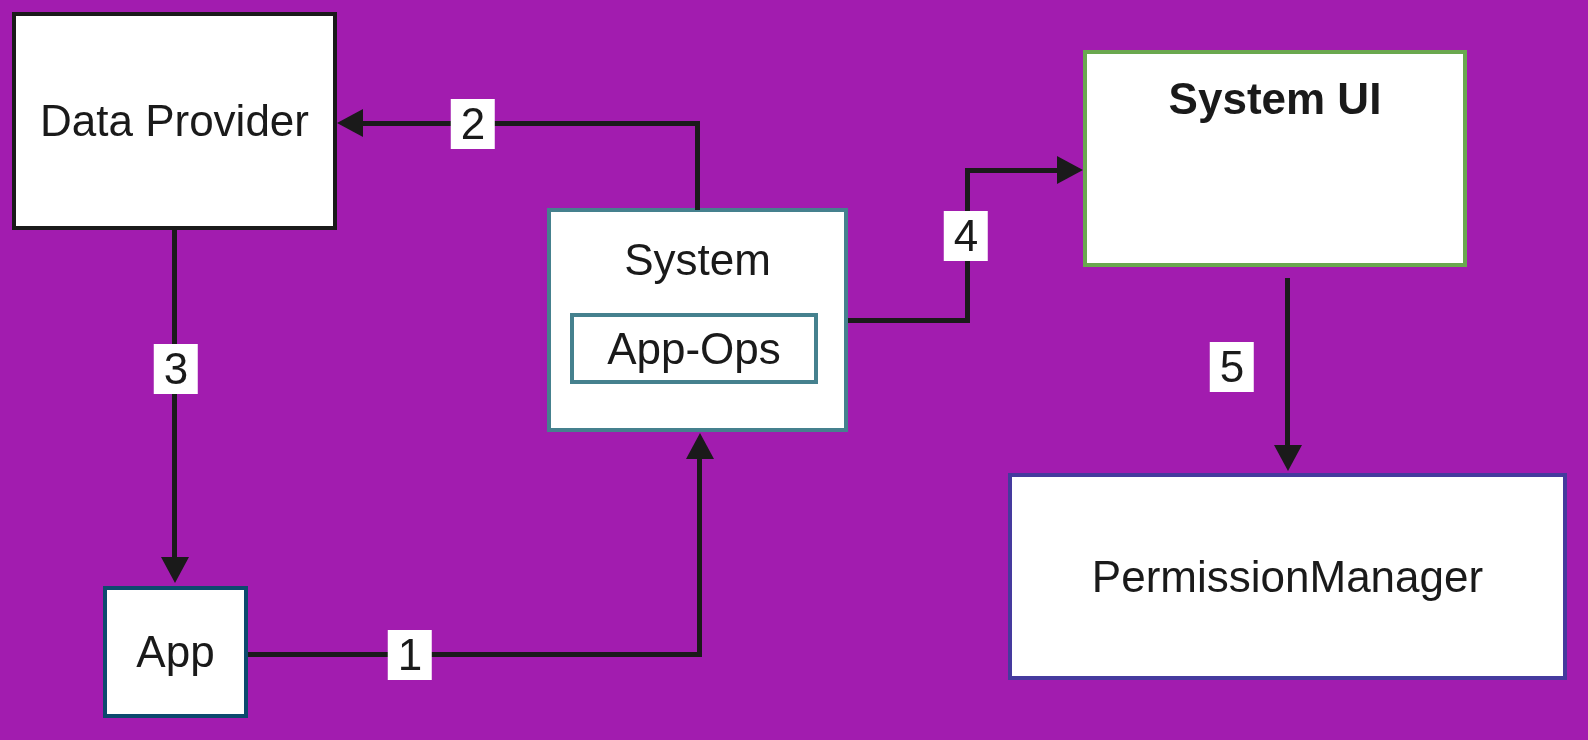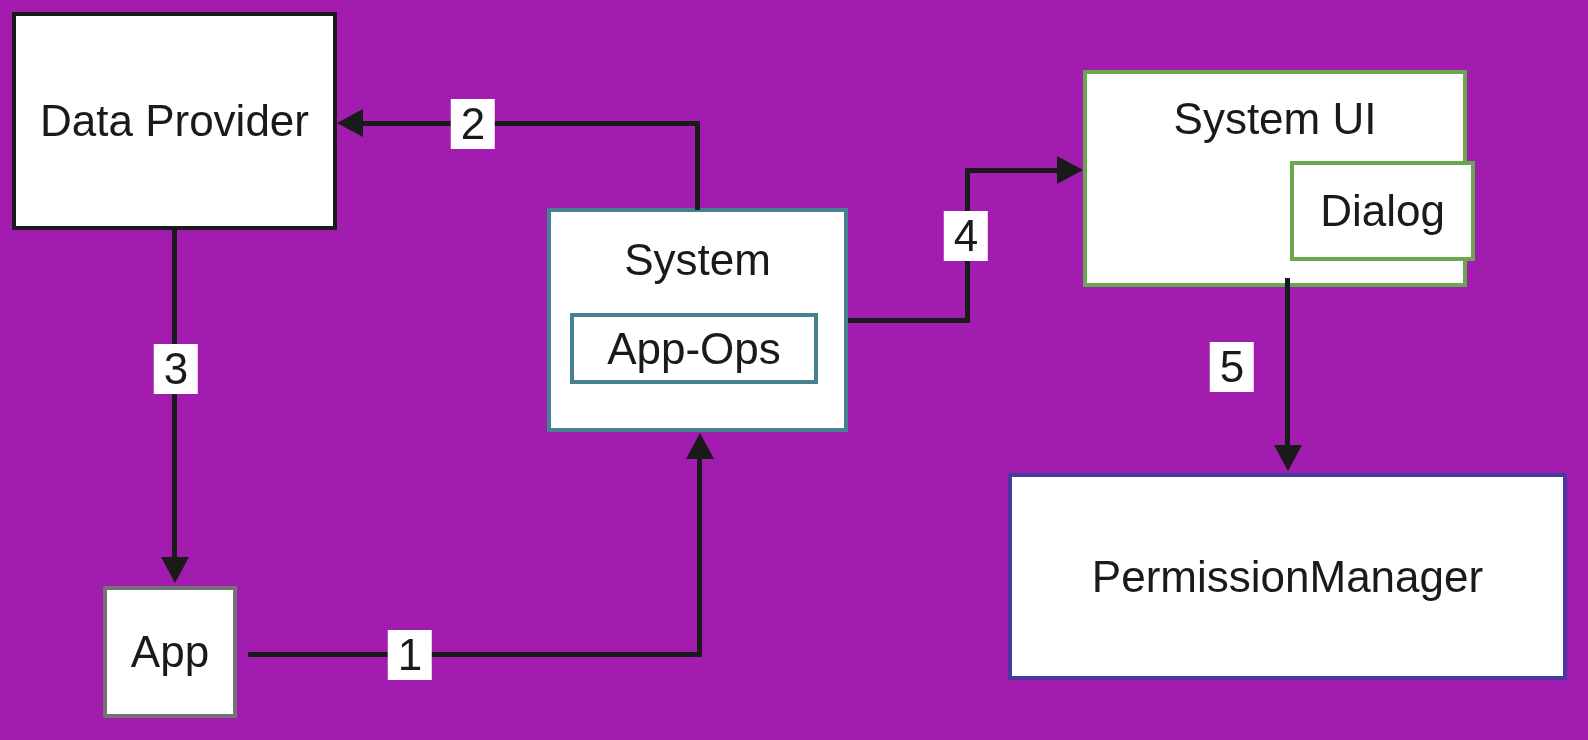--- a/index.html
+++ b/index.html
@@ -11,24 +11,24 @@
     position:absolute; box-sizing:border-box; background:#ffffff;
     display:flex; align-items:center; justify-content:center;
     font-size:44px; line-height:1;
   }
   .box.titled { display:block; }
   .box-title { position:absolute; left:0; right:0; text-align:center; line-height:1; }
   .lbl { white-space:nowrap; }
 
   
   .b-data-provider { left:12px;  top:12px;  width:325px; height:218px; border:4px solid #1a1a1a; }
-  .b-app           { left:103px; top:586px; width:134px; height:132px; border:4px solid #737373;justify-content:center; }
+  .b-app           { left:103px; top:586px; width:145px; height:132px; border:4px solid #0c4a6e;justify-content:center; }
   .b-system        { left:547px; top:208px; width:301px; height:224px; border:4px solid #45818e;text-decoration:underline; }
   .b-app-ops       { left:19px;  top:101px; width:248px; height:71px;  border:4px solid #45818e; }
-  .b-system-ui     { left:1083px;top:70px;  width:384px; height:217px; border:4px solid #6aa84f; }
+  .b-system-ui     { left:1083px;top:50px;  width:384px; height:217px; border:4px solid #6aa84f;font-weight:bold; }
   .b-dialog        { left:203px; top:87px;  width:185px; height:100px; border:4px solid #6aa84f; }
   .b-permission    { left:1008px;top:473px; width:559px; height:207px; border:4px solid #453a9e; }
   .t-system    { top:26px; }
   .t-system-ui { top:23px; }
 
   
   .seg { position:absolute; background:#1a1a1a; }
   .a1h  { left:248px;  top:652px; width:454px; height:5px; }
   .a1v  { left:697px;  top:454px; width:5px;   height:203px; }
   .a2h  { left:360px;  top:121px; width:340px; height:5px; }
@@ -77,23 +77,20 @@
 
   <div class="box titled b-system">
     <span class="box-title t-system">System</span>
     <div class="box b-app-ops">
       <span class="lbl">App-Ops</span>
     </div>
   </div>
 
   <div class="box titled b-system-ui">
     <span class="box-title t-system-ui">System UI</span>
-    <div class="box b-dialog">
-      <span class="lbl">Dialog</span>
-    </div>
   </div>
 
   <div class="box b-permission">
     <span class="lbl">PermissionManager</span>
   </div>
 
   <div class="seg a1h"></div>
   <div class="seg a1v"></div>
   <div class="ah ah-up ah1"></div>
   <span class="num n1">1</span>

